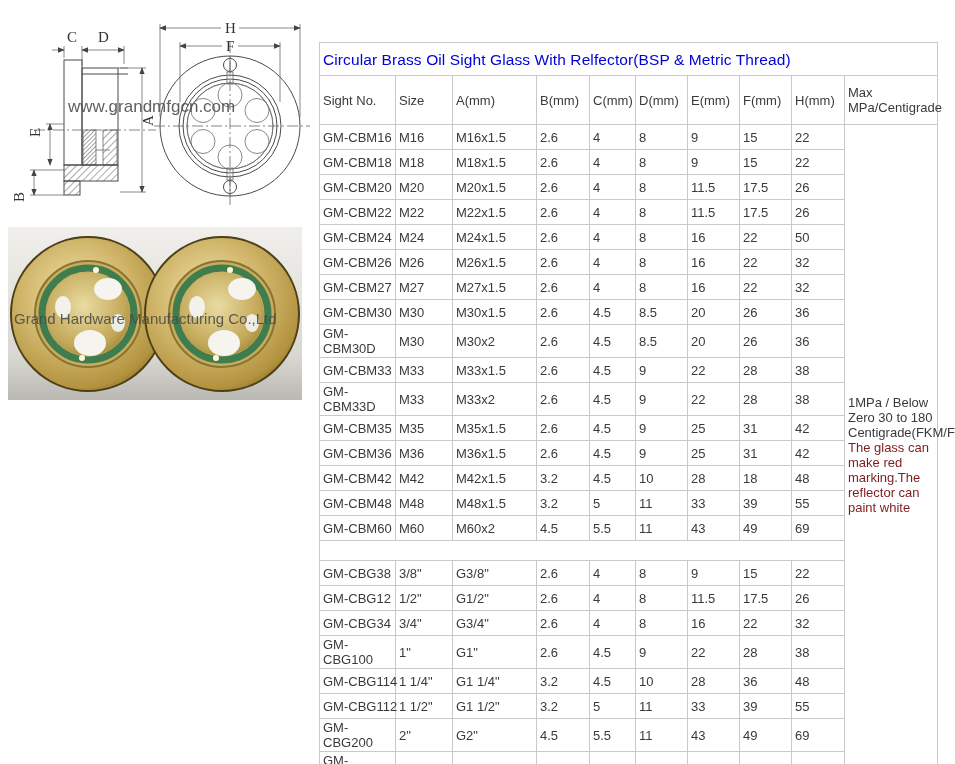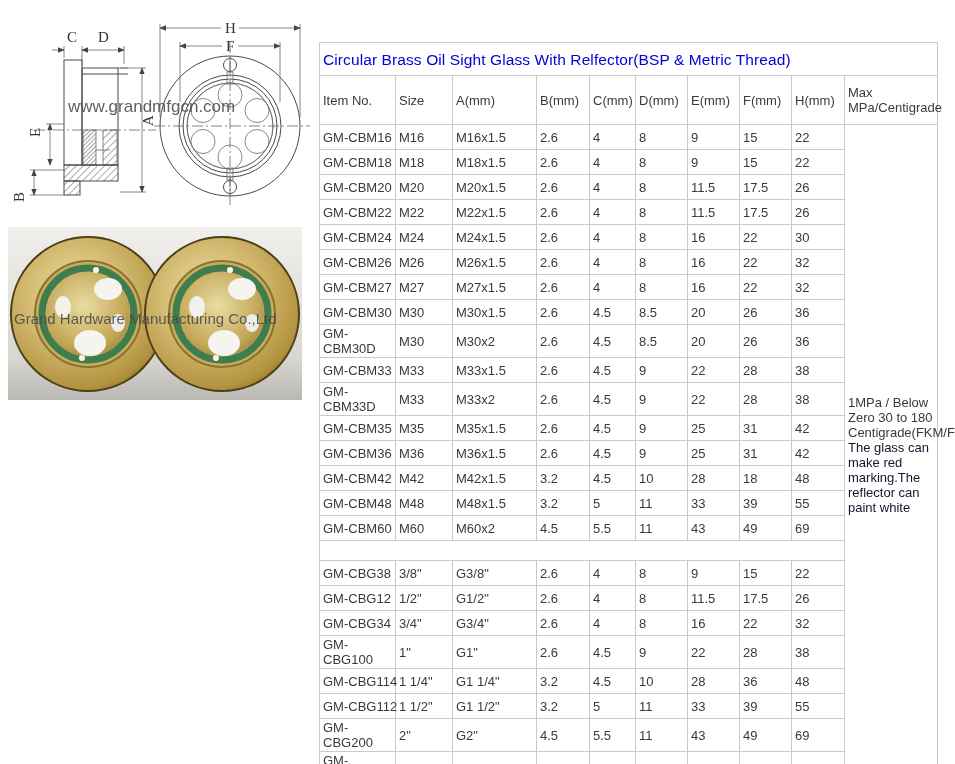--- a/index.html
+++ b/index.html
@@ -16,21 +16,21 @@
              font-size:13px;color:#3a3a3a;margin-top:28px;}
   table.spec td,table.spec th{border:1px solid #c9c9c9;padding:1px 2px 1px 3px;
              text-align:left;vertical-align:middle;font-weight:normal;line-height:15px;
              overflow:visible;}
   tr.data-row{height:25px;}
   .c-item{white-space:pre;}
   .title-cell{color:#0101d8;font-weight:bold;font-size:15.5px;height:30px;
               padding-left:2px;letter-spacing:.1px;}
   thead th{height:46px;}
   .maxcell{vertical-align:middle;border-left:1px solid #9a9a9a;line-height:15px;}
-  .maxcell .blue{color:#0f172a;}
+  .maxcell .blue{color:#7f1d1d;}
   tr.spacer-row td{height:17px;border-top:1px solid #8d8d8d;border-bottom:1px solid #c9c9c9;}
 
   
   .td-line{stroke:#4a4a4a;stroke-width:1;fill:none;}
   .td-thin{stroke:#6a6a6a;stroke-width:.8;fill:none;}
   .td-center{stroke:#666;stroke-width:.8;fill:none;stroke-dasharray:11 3 2 3;}
   .td-label{font-family:"Liberation Serif",serif;font-size:15px;fill:#333;}
   .wm{font-family:"Liberation Sans",sans-serif;fill:#4a4a4a;opacity:.88;}
 </style>
 </head>
@@ -202,21 +202,21 @@
         <col style="width:52px">
           <col style="width:52px">
           <col style="width:53px">
         <col style="width:93px">
       </colgroup>
       <thead>
         <tr>
           <td class="title-cell" colspan="10">Circular Brass Oil Sight Glass With Relfector(BSP &amp; Metric Thread)</td>
         </tr>
         <tr>
-            <th>Item No.</th>
+            <th>Sight No.</th>
             <th>Size</th>
             <th>A(mm)</th>
             <th>B(mm)</th>
             <th>C(mm)</th>
             <th>D(mm)</th>
             <th>E(mm)</th>
             <th>F(mm)</th>
             <th>H(mm)</th>
             <th class="maxcell">Max MPa/Centigrade</th>
           </tr>
@@ -269,21 +269,21 @@
           </tr>
           <tr class="data-row">
             <td class="c-item">GM-CBM24</td>
             <td>M24</td>
             <td>M24x1.5</td>
             <td>2.6</td>
             <td>4</td>
             <td>8</td>
             <td>16</td>
             <td>22</td>
-            <td>30</td>
+            <td>50</td>
           </tr>
           <tr class="data-row">
             <td class="c-item">GM-CBM26</td>
             <td>M26</td>
             <td>M26x1.5</td>
             <td>2.6</td>
             <td>4</td>
             <td>8</td>
             <td>16</td>
             <td>22</td>

